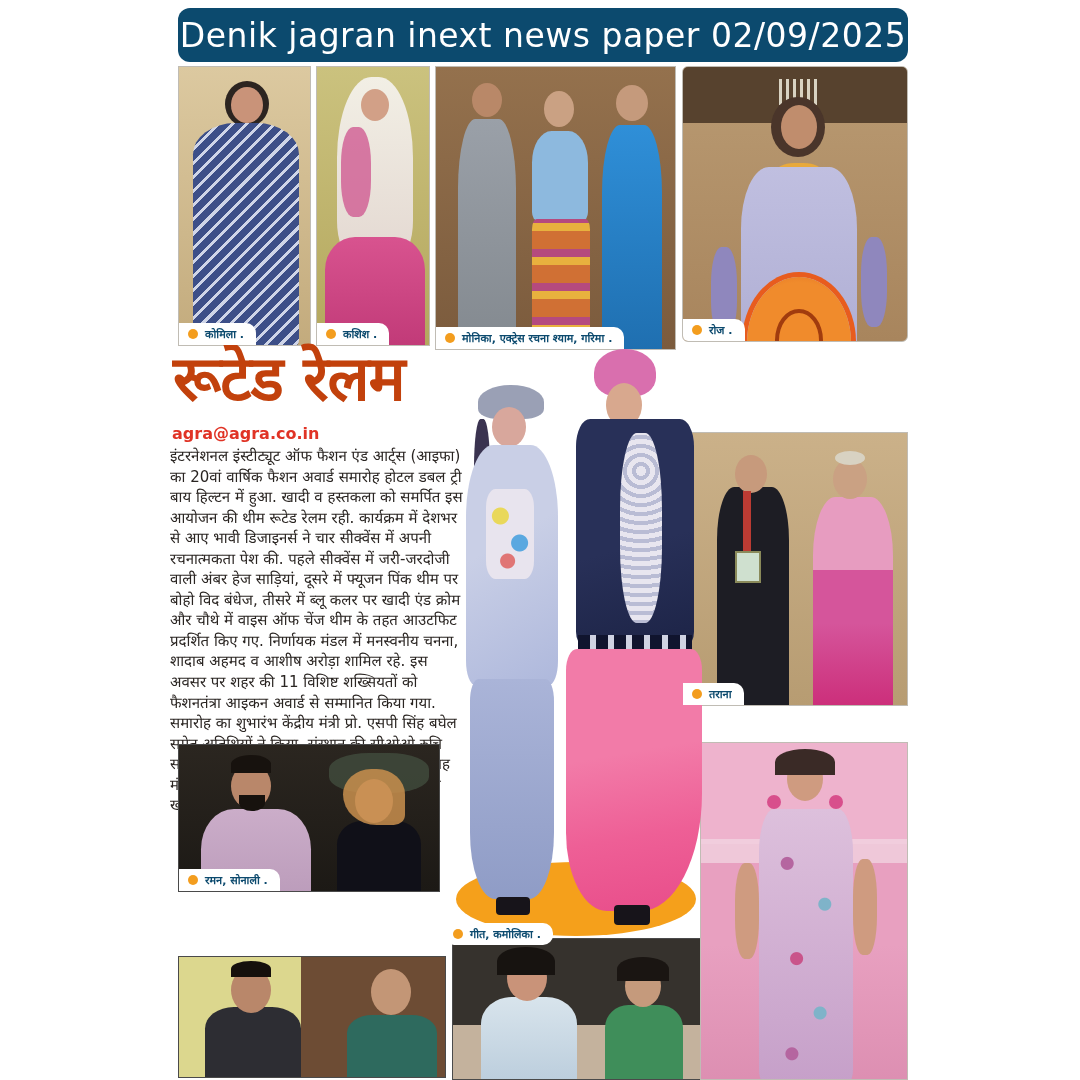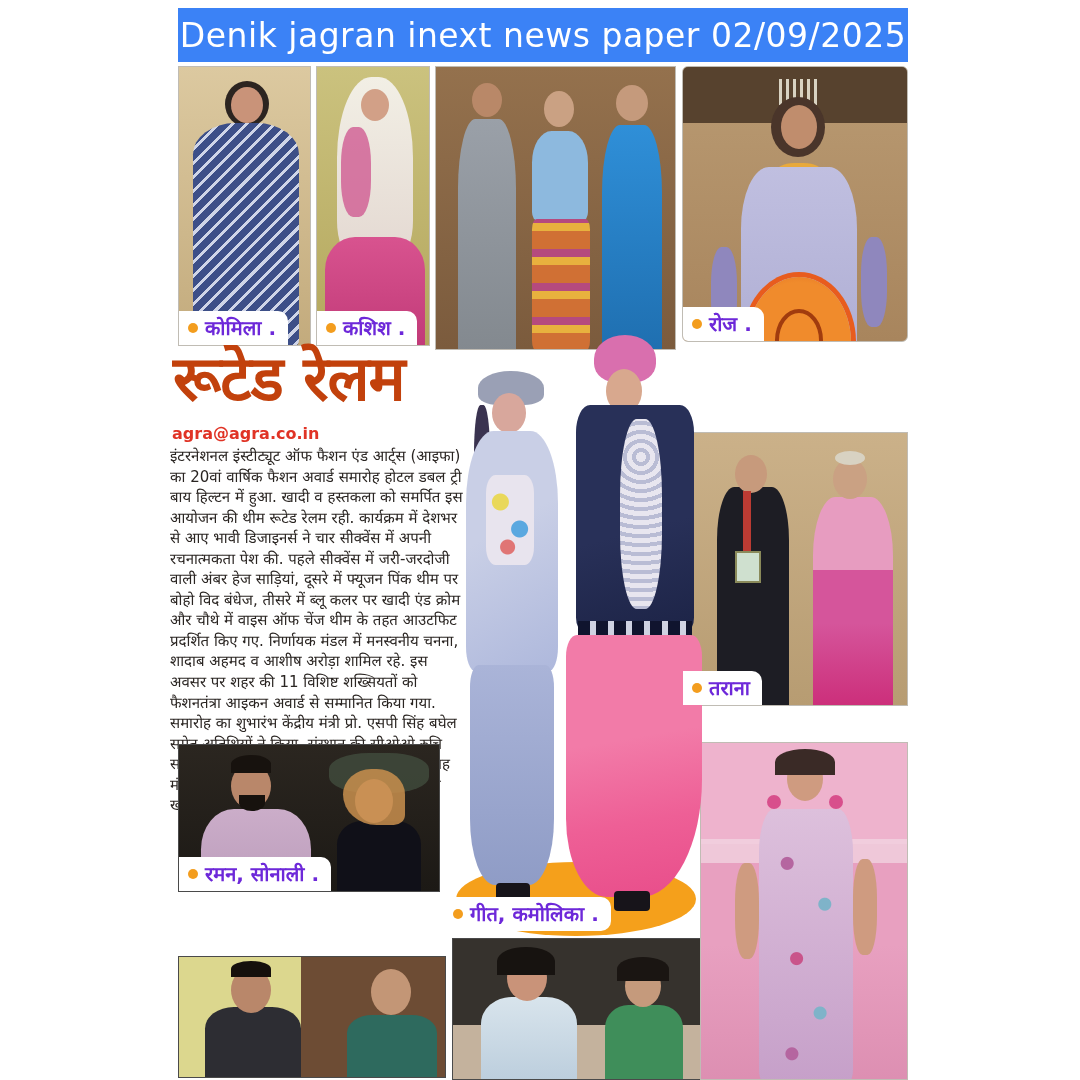--- a/index.html
+++ b/index.html
@@ -3,34 +3,34 @@
 <meta charset="utf-8">
 <style>
   html,body{margin:0;padding:0;}
   body{
     width:1080px;height:1080px;position:relative;background:#ffffff;
     font-family:"DejaVu Sans","Liberation Sans",sans-serif;overflow:hidden;
   }
   .abs{position:absolute;}
   
   .banner{
-    left:178px;top:8px;width:730px;height:54px;background:#3b82f6;
-    display:flex;align-items:center;justify-content:center;
+    left:178px;top:8px;width:730px;height:54px;background:#0c4a6e;
+    display:flex;align-items:center;justify-content:center;border-radius:12px;
   }
   .banner-text{color:#ffffff;font-size:33px;letter-spacing:0.5px;white-space:nowrap;}
   
   .photo{position:absolute;overflow:hidden;border:1px solid #c0bcb4;box-sizing:border-box;}
   .photo.darkb{border-color:#4a4a4a;}
   .cap{
     position:absolute;left:0;bottom:0;background:#ffffff;
     display:flex;align-items:center;gap:7px;padding:3px 12px 4px 9px;
     border-top-right-radius:10px;z-index:5;
   }
   .cap-dot{width:10px;height:10px;border-radius:50%;background:#f39d1e;flex:0 0 auto;}
-  .cap-text{font-size:20px;font-weight:bold;color:#6d28d9;white-space:nowrap;}
+  .cap-text{font-size:11px;font-weight:bold;color:#0c4a6e;white-space:nowrap;}
   
   .headline{
     left:173px;top:346px;width:490px;color:#c2410c;
     font-family:"DejaVu Serif","Liberation Serif",serif;
     font-size:62px;font-weight:800;line-height:1.05;letter-spacing:-1px;
   }
   .email{left:172px;top:424px;color:#e03325;font-weight:bold;font-size:16px;}
   .article{
     left:170px;top:446px;width:296px;height:300px;
     font-size:15px;line-height:1.37;color:#2a2522;text-align:left;
@@ -73,20 +73,24 @@
 </div>
 
 <div class="photo" style="left:435px;top:66px;width:241px;height:284px;background:linear-gradient(#94714d,#7b5b3d);">
   <div class="shape" style="left:22px;top:52px;width:58px;height:232px;border-radius:30% 30% 0 0;background:linear-gradient(#9aa0a8,#83898f);"></div>
   <div class="head" style="left:36px;top:16px;width:30px;height:34px;background:#b98868;"></div>
   <div class="shape" style="left:96px;top:64px;width:56px;height:90px;border-radius:35% 35% 10% 10%;background:#8db9de;"></div>
   <div class="shape" style="left:96px;top:152px;width:58px;height:132px;border-radius:8%;background:repeating-linear-gradient(0deg,#d07034 0 18px,#e8b13e 18px 26px,#b54a7e 26px 34px);"></div>
   <div class="head" style="left:108px;top:24px;width:30px;height:36px;background:#caa183;"></div>
   <div class="shape" style="left:166px;top:58px;width:60px;height:226px;border-radius:30% 30% 0 0;background:linear-gradient(#2f8fd8,#1f6fb0);"></div>
   <div class="head" style="left:180px;top:18px;width:32px;height:36px;background:#c59a7c;"></div>
+  <div class="cap">
+    <span class="cap-dot"></span>
+    <span class="cap-text">मोनिका, एक्ट्रेस रचना श्याम, गरिमा .</span>
+  </div>
 </div>
 
 <div class="photo" style="left:682px;top:66px;width:226px;height:276px;background:linear-gradient(#b99a72,#a8855d);border-radius:6px;">
   <div class="shape" style="left:0;top:0;width:226px;height:56px;background:#57422e;"></div>
   <div class="shape" style="left:96px;top:12px;width:40px;height:26px;background:repeating-linear-gradient(90deg,#d9d3c2 0 3px,transparent 3px 7px);"></div>
   <div class="head" style="left:88px;top:30px;width:54px;height:60px;background:#4a352a;"></div>
   <div class="head" style="left:98px;top:38px;width:36px;height:44px;background:#c08d6d;"></div>
   <div class="shape" style="left:92px;top:96px;width:48px;height:26px;border-radius:40%;background:#e8a93c;"></div>
   <div class="shape" style="left:58px;top:100px;width:116px;height:256px;border-radius:24% 24% 0 0;background:linear-gradient(#c0bfe0,#a9a8cf);"></div>
   <div class="shape" style="left:28px;top:180px;width:26px;height:90px;border-radius:40%;background:#8f87bd;"></div>
@@ -97,21 +101,21 @@
     <span class="cap-dot"></span>
     <span class="cap-text">रोज .</span>
   </div>
 </div>
 
 <div class="abs headline">रूटेड रेलम</div>
 <div class="abs email">agra@agra.co.in</div>
 <div class="abs article">इंटरनेशनल इंस्टीट्यूट ऑफ फैशन एंड आर्ट्स (आइफा) का 20वां वार्षिक फैशन अवार्ड समारोह होटल डबल ट्री बाय हिल्टन में हुआ. खादी व हस्तकला को समर्पित इस आयोजन की थीम रूटेड रेलम रही. कार्यक्रम में देशभर से आए भावी डिजाइनर्स ने चार सीक्वेंस में अपनी रचनात्मकता पेश की. पहले सीक्वेंस में जरी-जरदोजी वाली अंबर हेज साड़ियां, दूसरे में फ्यूजन पिंक थीम पर बोहो विद बंधेज, तीसरे में ब्लू कलर पर खादी एंड क्रोम और चौथे में वाइस ऑफ चेंज थीम के तहत आउटफिट प्रदर्शित किए गए. निर्णायक मंडल में मनस्वनीय चनना, शादाब अहमद व आशीष अरोड़ा शामिल रहे. इस अवसर पर शहर की 11 विशिष्ट शख्सियतों को फैशनतंत्रा आइकन अवार्ड से सम्मानित किया गया. समारोह का शुभारंभ केंद्रीय मंत्री प्रो. एसपी सिंह बघेल समेत अतिथियों ने किया. संस्थान की सीओओ रुचि सारस्वत व निदेशक सचिन सारस्वत ने बताया कि यह मंच भावी डिजाइनर्स के लिए भविष्य की संभावनाएं खोलता है.</div>
 
 <div class="abs stage-ellipse"></div>
-<div class="abs" style="left:438px;top:335px;width:268px;height:610px;z-index:2;">
+<div class="abs" style="left:438px;top:349px;width:268px;height:610px;z-index:2;">
 
   <div class="shape" style="left:40px;top:36px;width:66px;height:34px;border-radius:50% 50% 30% 30%;background:#9aa0b5;"></div>
   <div class="head" style="left:54px;top:58px;width:34px;height:40px;background:#d8a79c;"></div>
   <div class="shape" style="left:36px;top:70px;width:16px;height:120px;border-radius:40%;background:#3a3350;"></div>
   <div class="shape" style="left:28px;top:96px;width:92px;height:240px;border-radius:30% 30% 10% 10%;background:linear-gradient(150deg,#c9cfe6 0 40%,#aeb8dc 100%);"></div>
   <div class="shape" style="left:48px;top:140px;width:48px;height:90px;border-radius:20%;background:radial-gradient(circle at 30% 30%,#e9d85a 0 8px,transparent 9px),radial-gradient(circle at 70% 60%,#5aa8e0 0 8px,transparent 9px),radial-gradient(circle at 45% 80%,#e07575 0 7px,transparent 8px),#e8e4ee;"></div>
   <div class="shape" style="left:32px;top:330px;width:84px;height:220px;border-radius:10% 10% 30% 30%;background:linear-gradient(#aab4d8,#8f9cc6);"></div>
   <div class="shape" style="left:58px;top:548px;width:34px;height:18px;background:#17141a;border-radius:4px;"></div>
 
   <div class="shape" style="left:156px;top:0;width:62px;height:48px;border-radius:50% 50% 40% 40%;background:#d96fae;"></div>

